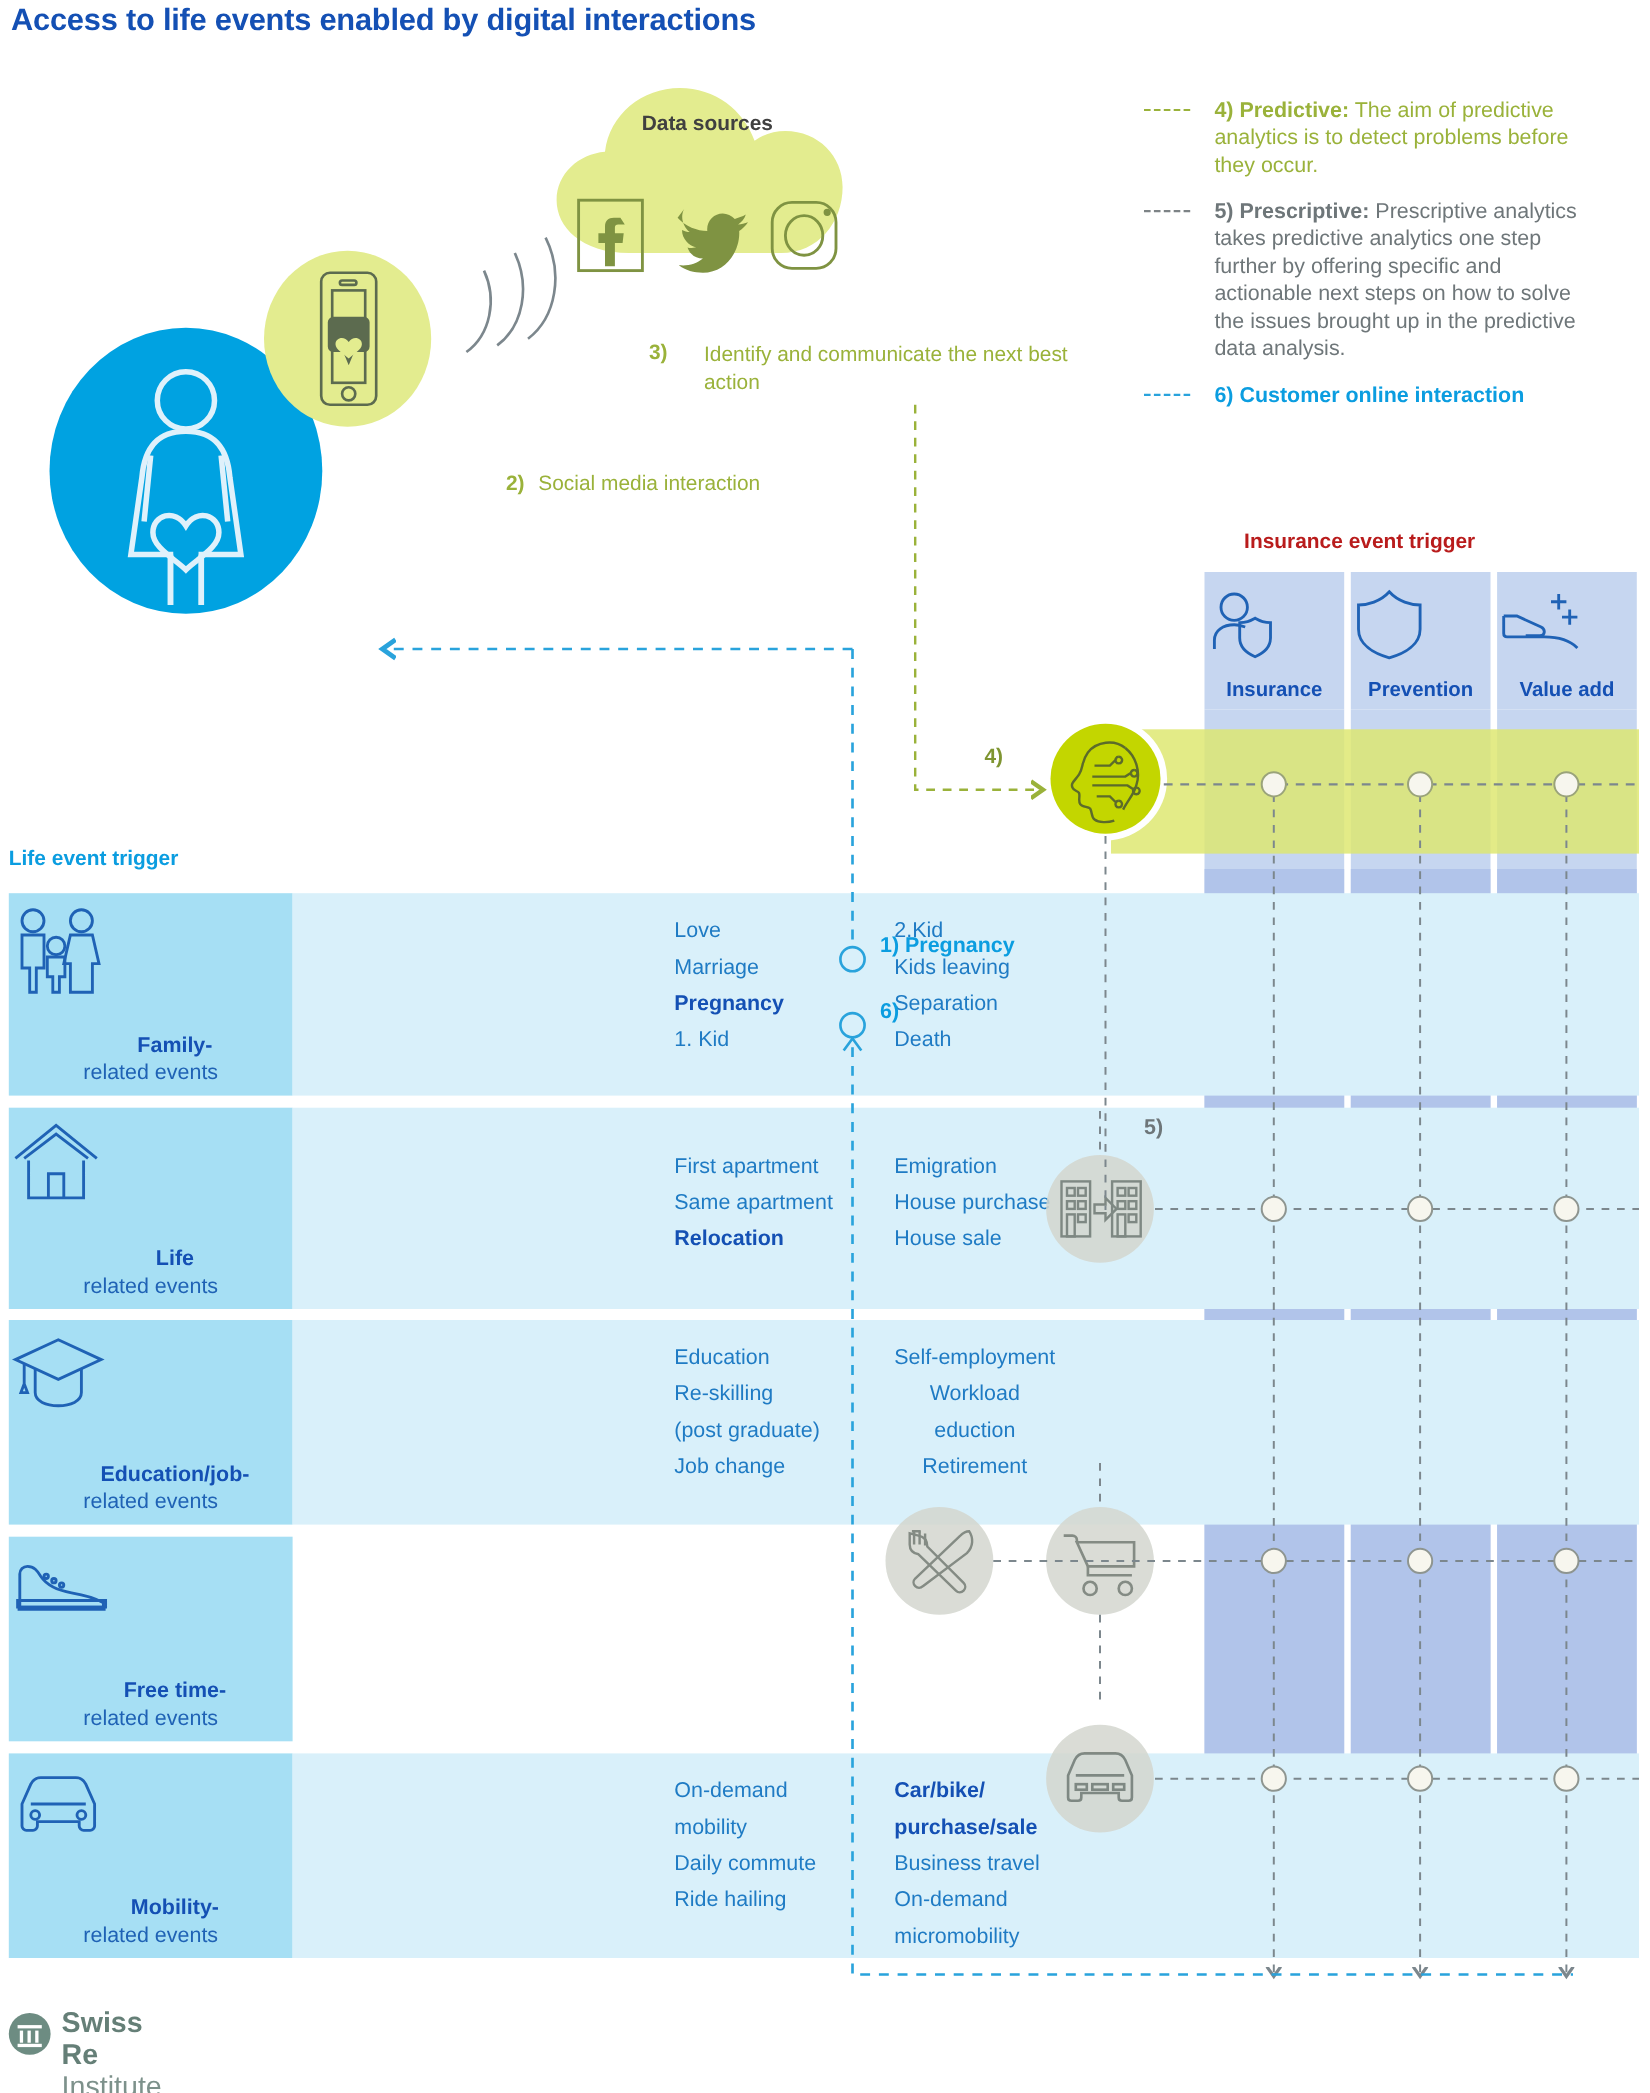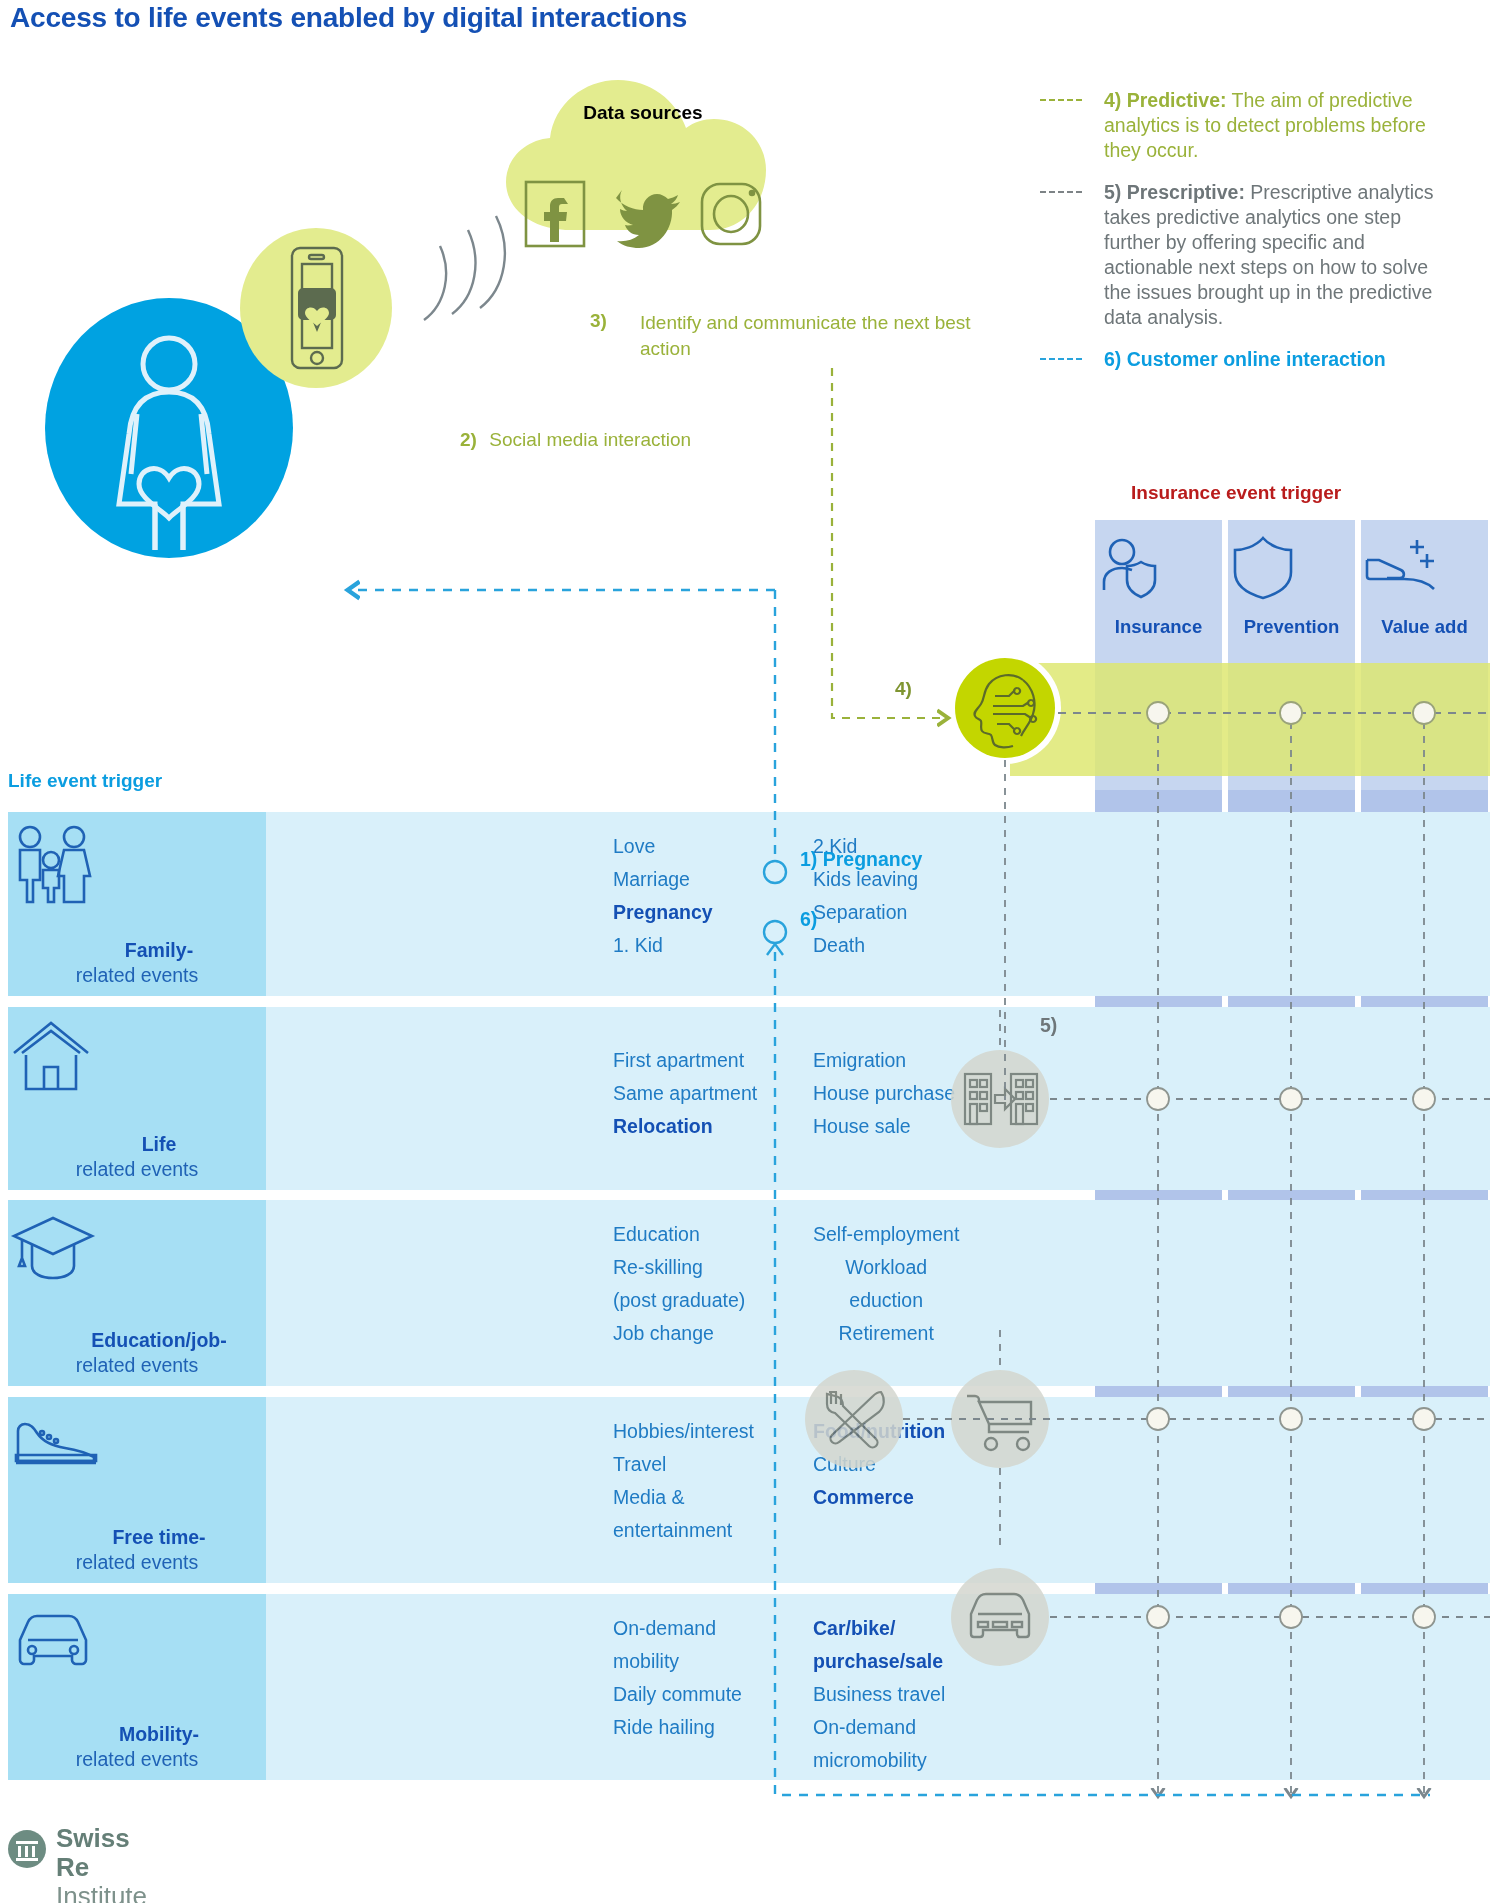--- a/index.html
+++ b/index.html
@@ -27,21 +27,21 @@
   #phoneCircle{left:240px;top:228px;width:152px;height:160px;background:#e3ec8f;border-radius:50%;}
 
   
   #cloud{left:498px;top:70px;width:290px;height:170px;}
 
   
   .cap{font-weight:normal;color:#9ab23a;font-size:19px;line-height:26px;}
   .capnum{color:#9ab23a;font-weight:bold;font-size:19px;}
   #cap2{left:460px;top:427px;width:240px;}
   #cap3{left:640px;top:310px;width:340px;}
-  #cloudlabel{left:578px;top:100px;width:130px;text-align:center;font-size:19px;font-weight:bold;color:#000000;line-height:26px;}
+  #cloudlabel{left:578px;top:100px;width:130px;text-align:center;font-size:19px;font-weight:bold;color:#404040;line-height:26px;}
 
   
   #insHeader{left:1095px;top:482px;font-size:19px;font-weight:bold;color:#b91c1c;margin-left:36px;}
   .colhead{position:absolute;top:520px;width:127px;height:125px;background:#c6d6f0;}
   .colhead .lbl{position:absolute;bottom:7px;left:0;right:0;text-align:center;font-size:18.5px;font-weight:bold;color:#1450b4;}
   .colhead .ico{position:absolute;top:14px;left:0;right:0;text-align:center;}
   #ch1{left:1095px;} #ch2{left:1228px;} #ch3{left:1361px;}
 
   
   .colband{position:absolute;top:645px;width:127px;height:1134px;background:#c6d6f0;}
@@ -334,33 +334,20 @@
         <path d="M8 46 h80 v6 H8z M8 54 h80"></path>
         <circle cx="34" cy="24" r="2"></circle>
             <circle cx="41" cy="28" r="2"></circle>
             <circle cx="48" cy="32" r="2"></circle>
       </g>
         </svg>
     </div>
     <div class="rowTitle">
       <span class="b">Free time-</span>
       <span class="n">related events</span>
-    </div>
-  </div>
-  <div class="rowBody">
-    <div class="colA" style="top:18px;">
-      <div>Hobbies/interest</div>
-      <div>Travel</div>
-      <div>Media &amp;</div>
-      <div>entertainment</div>
-    </div>
-    <div class="colB" style="top:18px;">
-      <div style="font-weight:bold;color:#1450b4;">Food/nutrition</div>
-      <div>Culture</div>
-      <div style="font-weight:bold;color:#1450b4;">Commerce</div>
     </div>
   </div>
 </div>
 
 <div class="row" id="row5">
   <div class="rowIcon">
     <div class="rowIconGlyph">
       <svg width="90" height="66" viewBox="0 0 90 66">
           <g fill="none" stroke="#1f62b5" stroke-width="2.6">
         <path d="M12 34 l8-18 c2-4 5-6 9-6 h32 c4 0 7 2 9 6 l8 18 v20 c0 2-2 4-4 4 h-6 c-2 0-4-2-4-4 v-4 H26 v4 c0 2-2 4-4 4 h-6 c-2 0-4-2-4-4z"></path>

